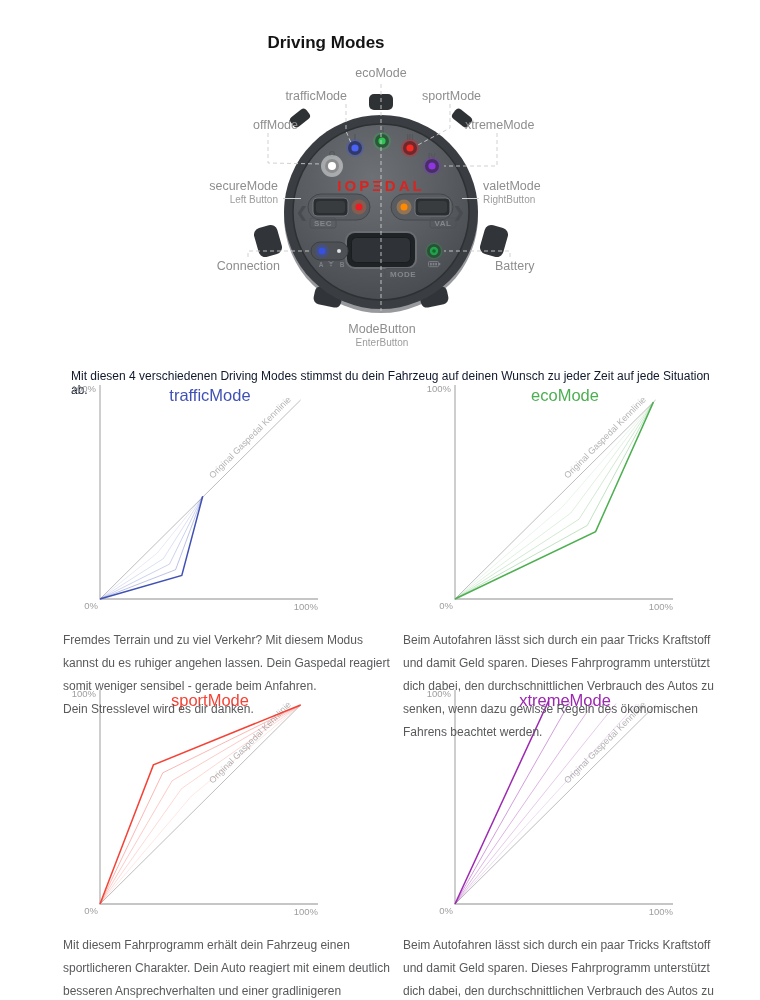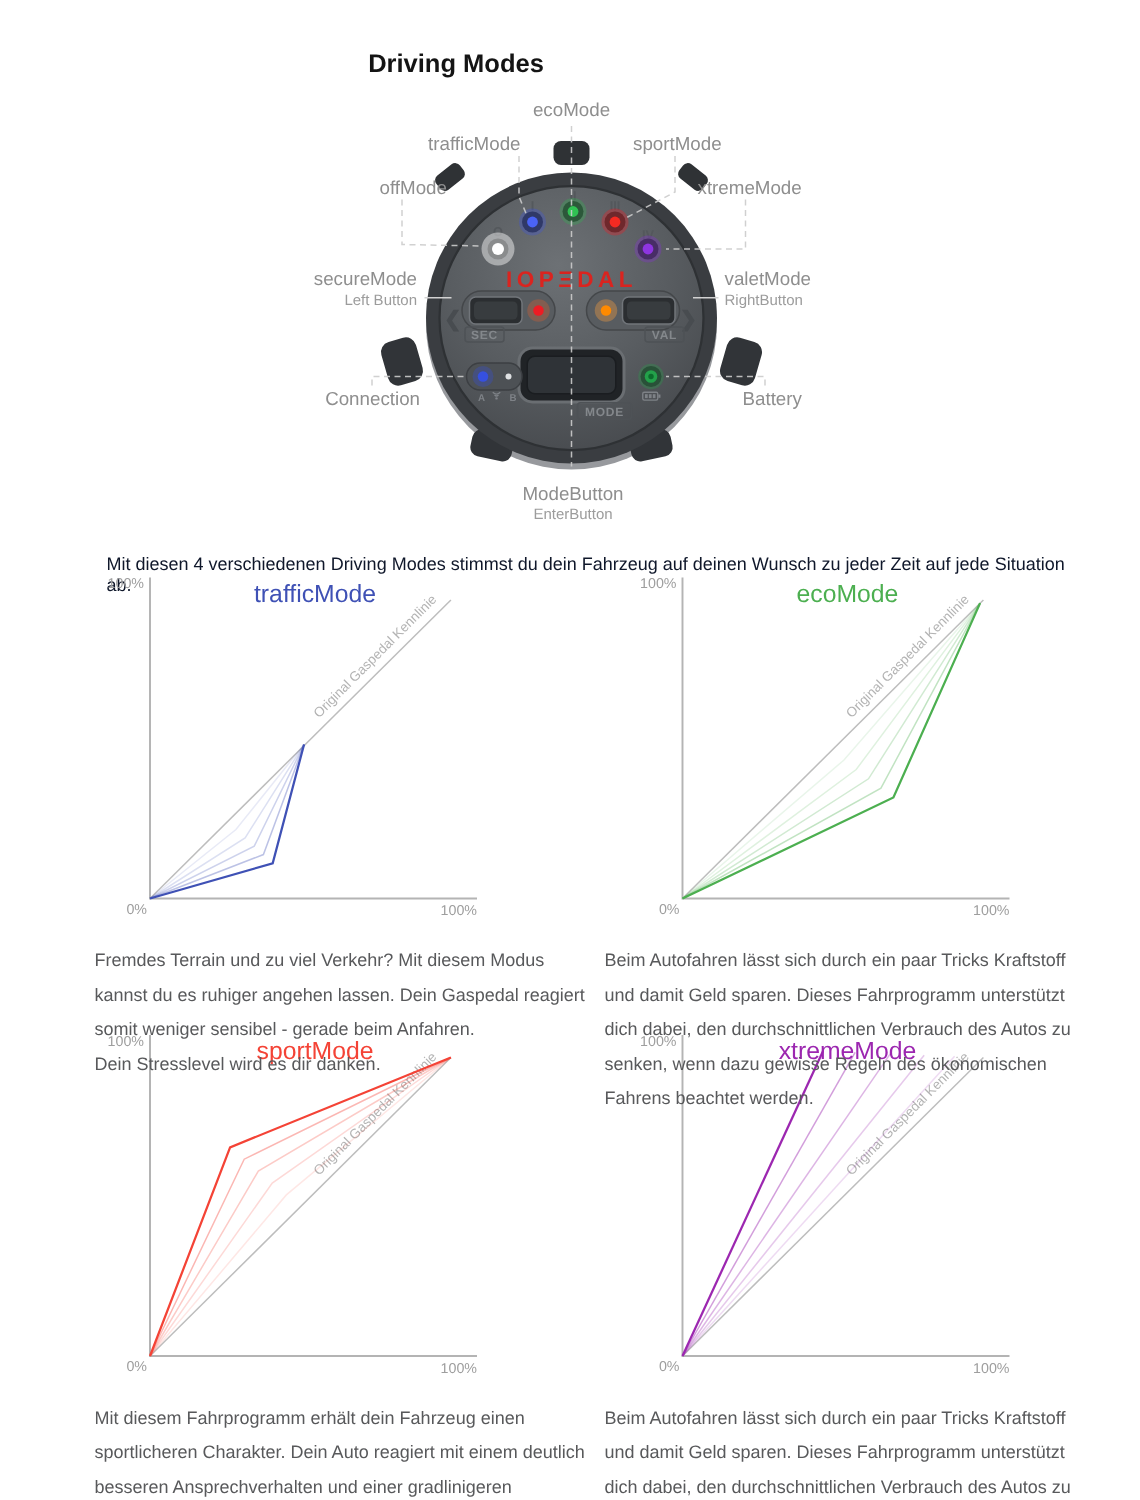--- a/index.html
+++ b/index.html
@@ -1,19 +1,19 @@
 <!DOCTYPE html>
 <html><head>
 <meta charset="utf-8">
 <style>
   html,body{margin:0;padding:0;}
   body{width:760px;height:1000px;background:#ffffff;position:relative;
        font-family:"Liberation Sans",sans-serif;overflow:hidden;}
   .page-title{position:absolute;top:22px;left:0;width:608px;text-align:center;
-              font-size:17px;font-weight:700;color:#141414;}
+              font-size:17px;font-weight:700;color:#141414;padding-left:22px;}
   .figure{position:absolute;top:52px;left:0;width:760px;height:300px;}
   .intro{position:absolute;top:357px;left:71px;width:655px;font-size:12px;color:#0f172a;}
   .chart{position:absolute;width:330px;height:236px;text-decoration:underline;}
   #chart0{left:60px;top:380px;}
   #chart1{left:415px;top:380px;}
   #chart2{left:60px;top:685px;}
   #chart3{left:415px;top:685px;}
   .desc{position:absolute;font-size:12px;line-height:23px;color:#58595b;white-space:pre-line;}
   #desc0{left:63px;top:617px;width:336px;}
   #desc1{left:403px;top:617px;width:330px;}

